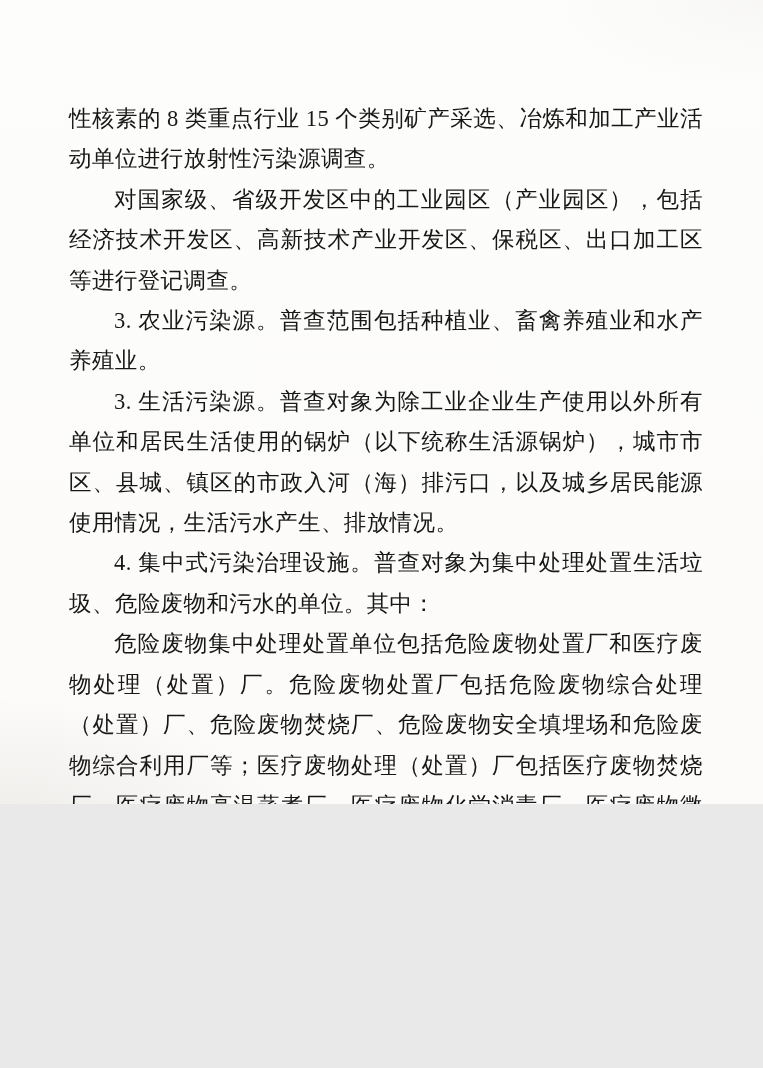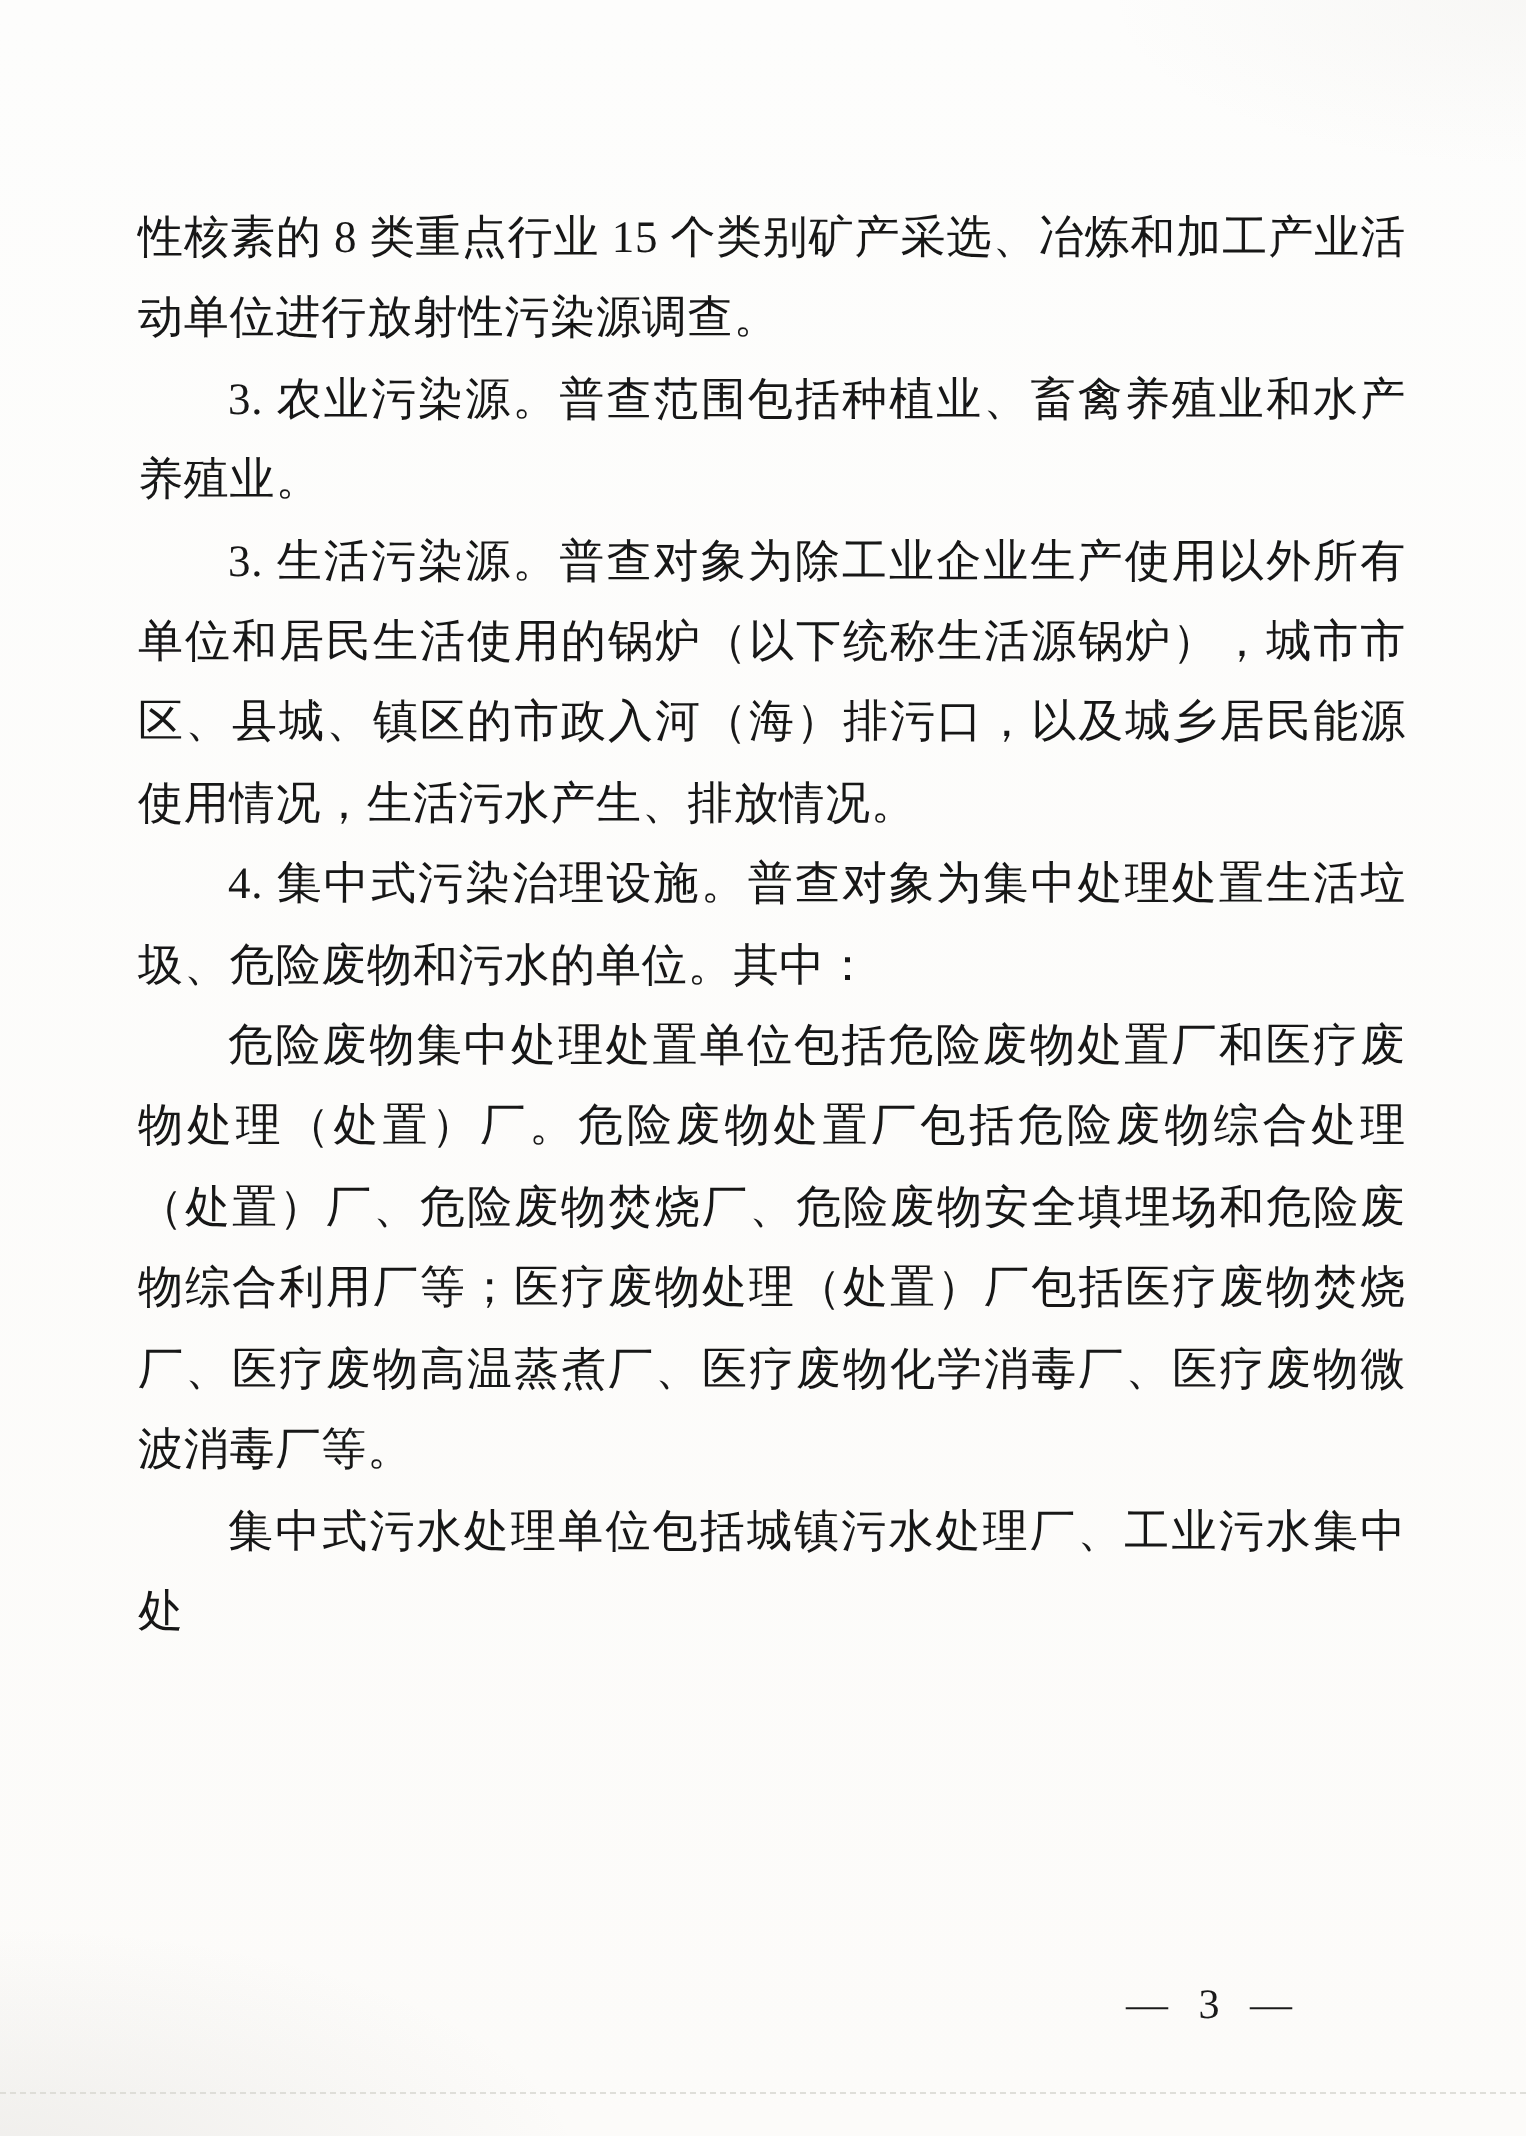--- a/index.html
+++ b/index.html
@@ -3,21 +3,21 @@
 <meta charset="utf-8">
 <style>
   html, body {
     margin: 0;
     padding: 0;
     background: #e9e9e9;
   }
   .page {
     position: relative;
     width: 763px;
-    height: 1068px;
+    height: 804px;
     margin: 0 auto;
     background:
       radial-gradient(ellipse 420px 180px at 0% 102%, rgba(120,115,105,0.10), rgba(120,115,105,0) 70%),
       radial-gradient(ellipse 300px 120px at 100% 0%, rgba(160,150,135,0.06), rgba(160,150,135,0) 70%),
       linear-gradient(#fdfdfc, #fcfbf9);
     overflow: hidden;
     font-family: "Liberation Serif", "DejaVu Serif", serif;
     color: #171717;
   }
   .text-block {
@@ -56,20 +56,21 @@
     border-top: 1px dashed #d9d8d2;
     opacity: 0.8;
   }
 </style>
 </head>
 <body>
 
 <div class="page">
   <div class="text-block">
     <p class="no-indent">性核素的 8 类重点行业 15 个类别矿产采选、冶炼和加工产业活动单位进行放射性污染源调查。</p>
+    <p>对国家级、省级开发区中的工业园区（产业园区），包括经济技术开发区、高新技术产业开发区、保税区、出口加工区等进行登记调查。</p>
     <p>3. 农业污染源。普查范围包括种植业、畜禽养殖业和水产养殖业。</p>
     <p>3. 生活污染源。普查对象为除工业企业生产使用以外所有单位和居民生活使用的锅炉（以下统称生活源锅炉），城市市区、县城、镇区的市政入河（海）排污口，以及城乡居民能源使用情况，生活污水产生、排放情况。</p>
     <p>4. 集中式污染治理设施。普查对象为集中处理处置生活垃圾、危险废物和污水的单位。其中：</p>
     <p>危险废物集中处理处置单位包括危险废物处置厂和医疗废物处理（处置）厂。危险废物处置厂包括危险废物综合处理（处置）厂、危险废物焚烧厂、危险废物安全填埋场和危险废物综合利用厂等；医疗废物处理（处置）厂包括医疗废物焚烧厂、医疗废物高温蒸煮厂、医疗废物化学消毒厂、医疗废物微波消毒厂等。</p>
     <p>集中式污水处理单位包括城镇污水处理厂、工业污水集中处</p>
   </div>
   <div class="page-number">— 3 —</div>
   <div class="scan-edge-line"></div>
 </div>
 

